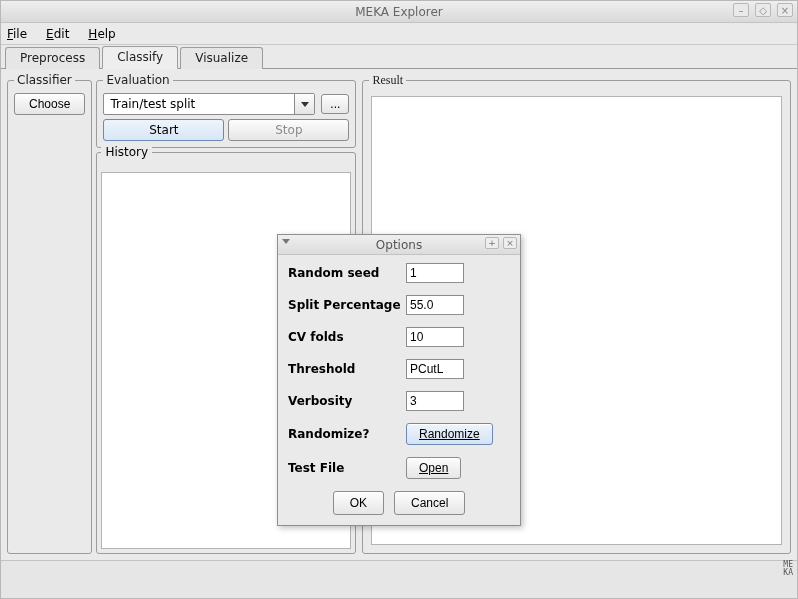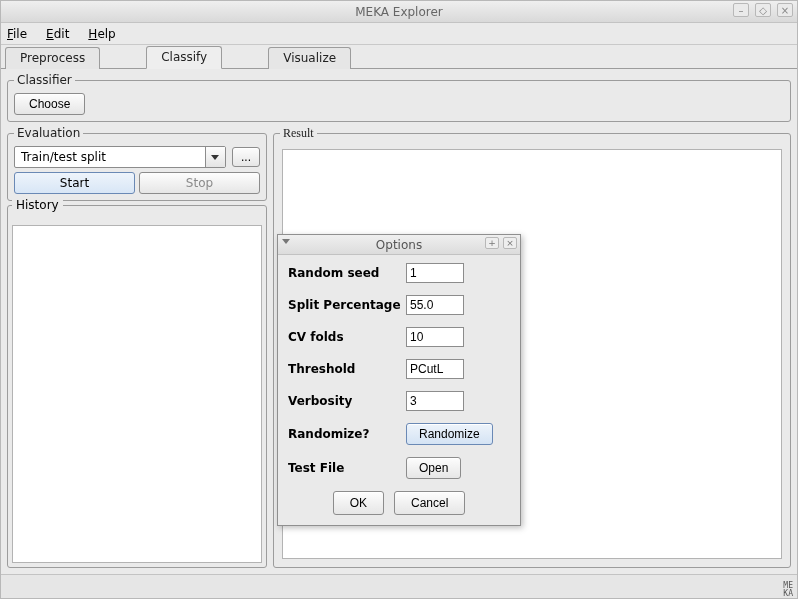--- a/index.html
+++ b/index.html
@@ -53,21 +53,20 @@
     cursor: default;
   }
   .menubar .menu-item span { text-decoration: underline; }
   .tabstrip {
     height: 24px;
     background: #eaeaea;
     display: flex;
     align-items: flex-end;
     padding-left: 4px;
     border-bottom: 1px solid #9c9c9c;
-    gap: 44px;
   }
   .tab {
     padding: 3px 14px 4px 14px;
     border: 1px solid #9c9c9c;
     border-bottom: none;
     margin-right: 2px;
     background: #e6e6e6;
     border-top-left-radius: 3px;
     border-top-right-radius: 3px;
     position: relative;
@@ -76,21 +75,21 @@
   }
   .tab.active {
     background: #eeeeee;
     border-bottom: 1px solid #eeeeee;
     font-weight: normal;
   }
   .content {
     flex: 1;
     background: #eaeaea;
     padding: 4px 6px 6px 6px;
-    display: flex; flex-direction: column;
+    display: flex; flex-direction: row;
     gap: 4px;
     position: relative;
   }
   fieldset.group {
     border: 1px solid #9c9c9c;
     border-radius: 3px;
     margin: 0;
     padding: 6px 6px 6px 6px;
     background: #eaeaea;
   }
@@ -191,24 +190,24 @@
     background: #fff;
     border: 1px solid #b3b3b3;
   }
   .result-inner {
     flex: 1;
     margin: 2px;
     background: #fff;
     border: 1px solid #b3b3b3;
   }
   .statusbar {
-    height: 24px;
+    height: 38px;
     background: #e6e6e6;
     border-top: 1px solid #c3c3c3;
-    display: flex; align-items: flex-end; justify-content: space-between;
+    display: flex; align-items: flex-start; justify-content: space-between;
     padding: 0 4px;
     font-size: 9px;
     color: #555;
   }
   .statusbar .logo {
     font-size: 8px; line-height: 8px; white-space: pre; font-family: monospace;
   }
 
   
   .dialog {
@@ -256,21 +255,21 @@
     font-weight: bold;
     font-size: 12px;
   }
   .dlg-row input[type=text] {
     width: 58px;
     border: 1px solid #8c8c8c;
     padding: 2px 3px;
     font-size: 12px;
     background: #fff;
   }
-  .dlg-row .btn { padding: 3px 12px; }
+  .dlg-row .btn { padding: 3px 12px; text-decoration: underline; }
   .dlg-row .btn.randomize {
     background: linear-gradient(#eef4fb,#d4e3f4);
     border-color: #6a89b5;
     padding: 3px 12px;
   }
   .dlg-buttons {
     display: flex; justify-content: center; gap: 10px;
     margin-top: 4px;
   }
   .dlg-buttons .btn { padding: 4px 16px; }

